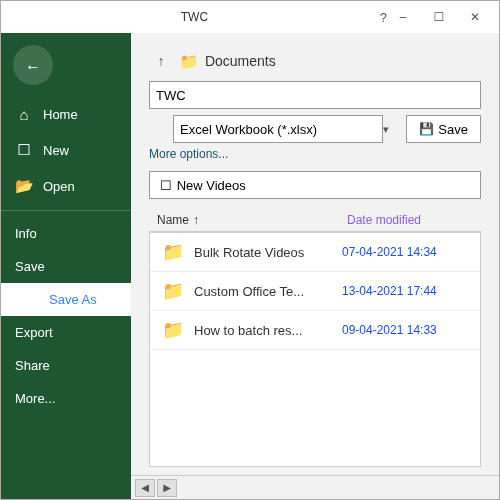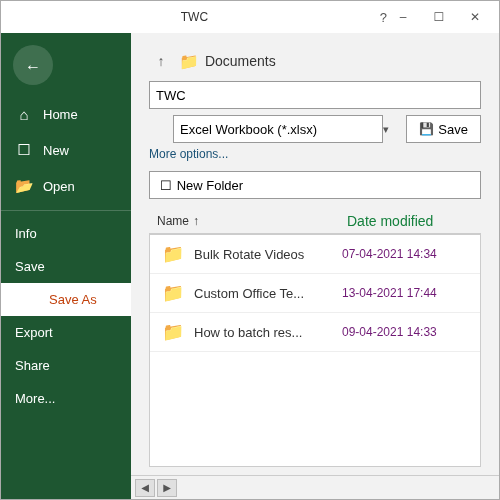--- a/index.html
+++ b/index.html
@@ -104,21 +104,21 @@
       display: flex;
       align-items: center;
       gap: 10px;
       padding: 9px 14px;
       color: #fff;
       cursor: pointer;
       font-size: 13px;
     }
     .sidebar-item.active {
       background: #fff;
-      color: #c2410c;
+      color: #3b82f6;
       padding-left: 48px;
     }
     .sidebar-icon {
       font-size: 15px;
       color: #fff;
       width: 18px;
       text-align: center;
     }
     .sidebar-separator {
       height: 1px;
@@ -286,22 +286,22 @@
     .file-list-header-name {
       flex: 1;
       font-size: 12px;
       color: #333;
       display: flex;
       align-items: center;
       gap: 4px;
     }
     .file-list-header-date {
       width: 130px;
-      font-size: 14px;
-      color: #15803d;
+      font-size: 12px;
+      color: #8b5cf6;
       text-align: left;
     }
 
     .file-list {
       flex: 1;
       overflow-y: auto;
       background: #fff;
       border: 1px solid #ccc;
       position: relative;
     }
@@ -325,21 +325,21 @@
       text-align: center;
     }
     .file-name {
       flex: 1;
       font-size: 13px;
       color: #333;
     }
     .file-date {
       width: 130px;
       font-size: 12px;
-      color: #701a75;
+      color: #1d4ed8;
       white-space: nowrap;
     }
 
     
     .bottom-nav {
       height: 24px;
       background: #f2f2f2;
       border-top: 1px solid #ccc;
       display: flex;
       align-items: center;
@@ -444,21 +444,21 @@
           <button class="save-btn">
             <span class="save-disk-icon">💾</span>
             <span>Save</span>
           </button>
         </div>
 
         <a class="more-options-link">More options...</a>
 
         <button class="new-folder-btn">
           <span>☐</span>
-          <span>New Folder</span>
+          <span>New Videos</span>
         </button>
 
         <div class="file-list-header">
           <div class="file-list-header-name">
             <span>Name</span>
             <span>↑</span>
           </div>
           <div class="file-list-header-date">Date modified</div>
         </div>
 

